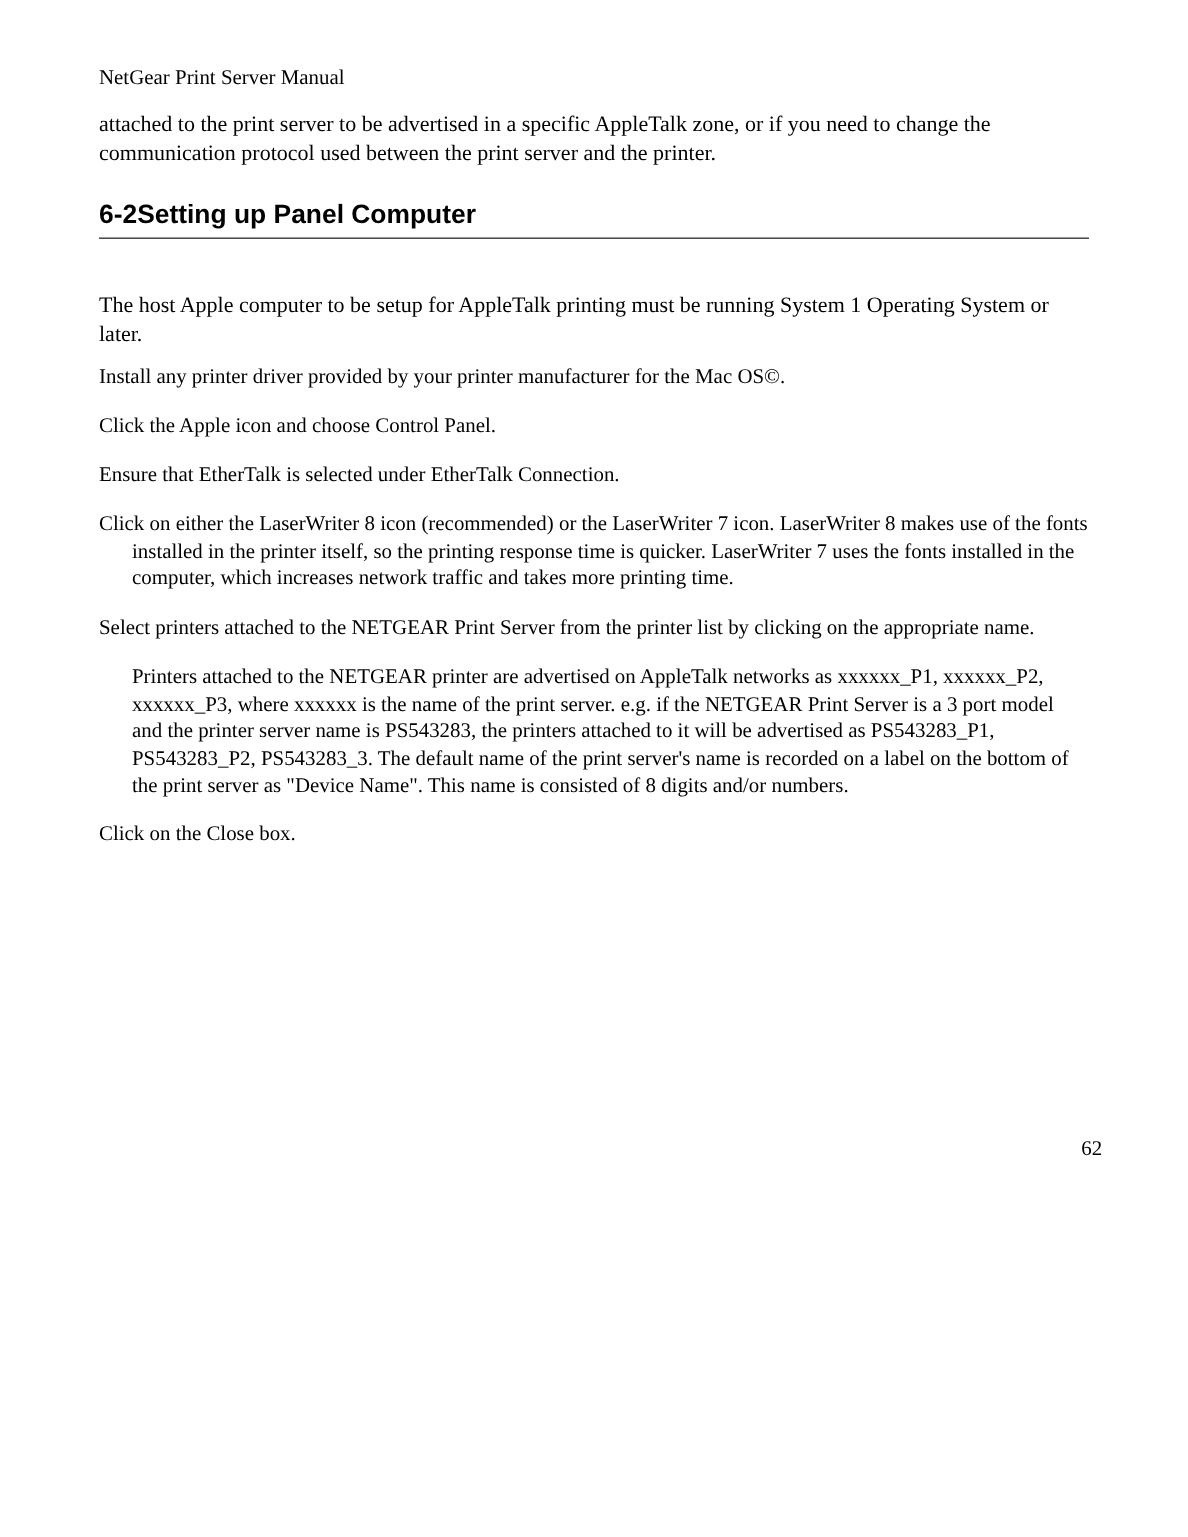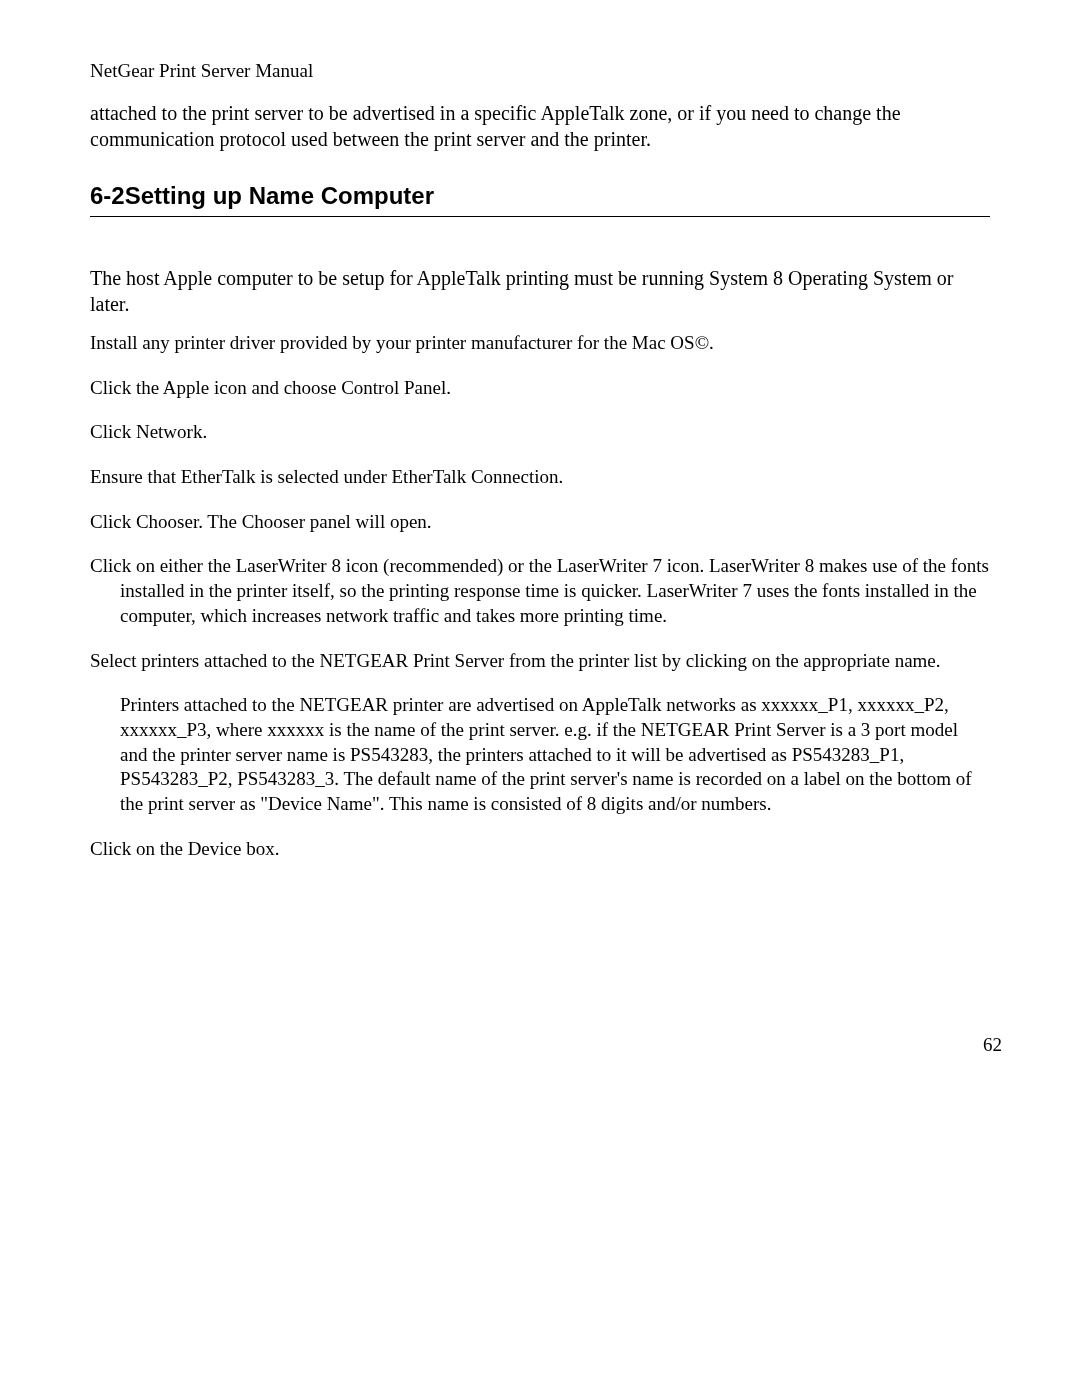--- a/index.html
+++ b/index.html
@@ -71,33 +71,31 @@
 </head>
 <body>
 
 <div class="page">
 
   <div class="header-title">NetGear Print Server Manual</div>
 
   <div class="intro-para">attached to the print server to be advertised in a specific AppleTalk zone, or if you need to change the communication protocol used between the print server and the printer.</div>
 
   <div class="section-heading">
-    <span class="sec-num">6-2</span><span>Setting up Name Computer</span>
+    <span class="sec-num">6-2</span><span>Setting up Panel Computer</span>
   </div>
 
-  <div class="body-para">The host Apple computer to be setup for AppleTalk printing must be running System 8 Operating System or later.</div>
+  <div class="body-para">The host Apple computer to be setup for AppleTalk printing must be running System 1 Operating System or later.</div>
 
   <div class="step">Install any printer driver provided by your printer manufacturer for the Mac OS©.</div>
   <div class="step">Click the Apple icon and choose Control Panel.</div>
-  <div class="step">Click Network.</div>
   <div class="step">Ensure that EtherTalk is selected under EtherTalk Connection.</div>
-  <div class="step">Click Chooser. The Chooser panel will open.</div>
 
   <div class="step-multi">Click on either the LaserWriter 8 icon (recommended) or the LaserWriter 7 icon. LaserWriter 8 makes use of the fonts installed in the printer itself, so the printing response time is quicker. LaserWriter 7 uses the fonts installed in the computer, which increases network traffic and takes more printing time.</div>
 
   <div class="step-multi">Select printers attached to the NETGEAR Print Server from the printer list by clicking on the appropriate name.</div>
 
   <div class="sub-para">Printers attached to the NETGEAR printer are advertised on AppleTalk networks as xxxxxx_P1, xxxxxx_P2, xxxxxx_P3, where xxxxxx is the name of the print server. e.g. if the NETGEAR Print Server is a 3 port model and the printer server name is PS543283, the printers attached to it will be advertised as PS543283_P1, PS543283_P2, PS543283_3. The default name of the print server's name is recorded on a label on the bottom of the print server as "Device Name". This name is consisted of 8 digits and/or numbers.</div>
 
-  <div class="step">Click on the Device box.</div>
+  <div class="step">Click on the Close box.</div>
 
   <div class="page-number">62</div>
 </div>
 
 </body></html>

